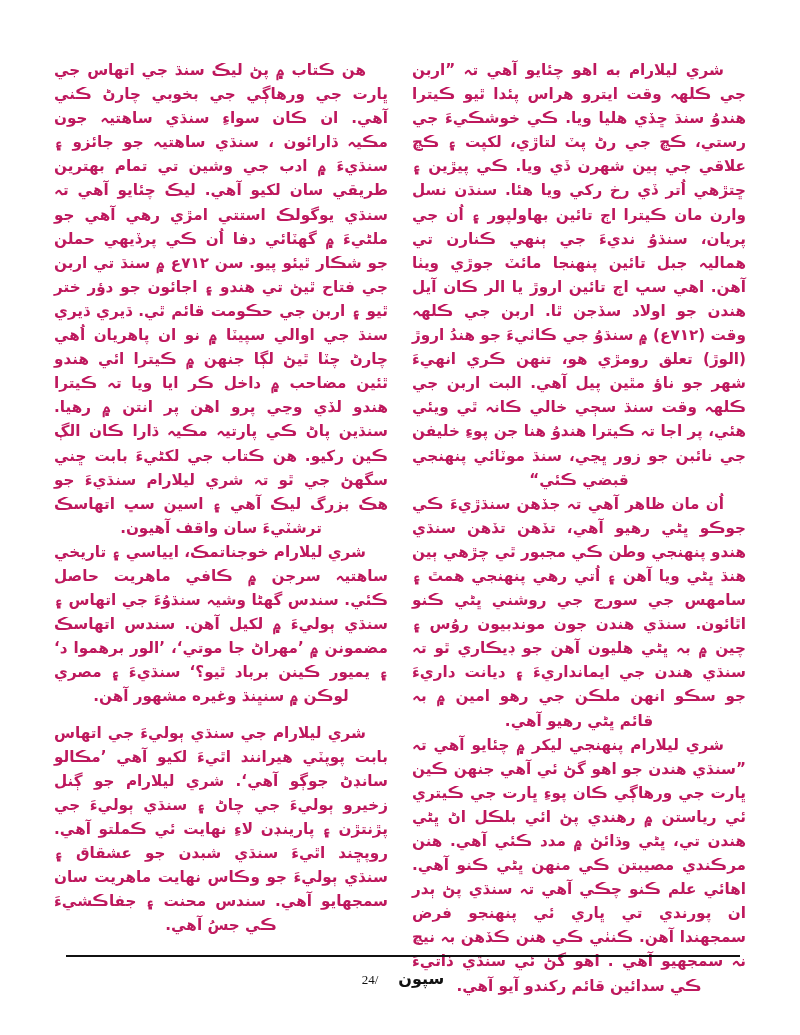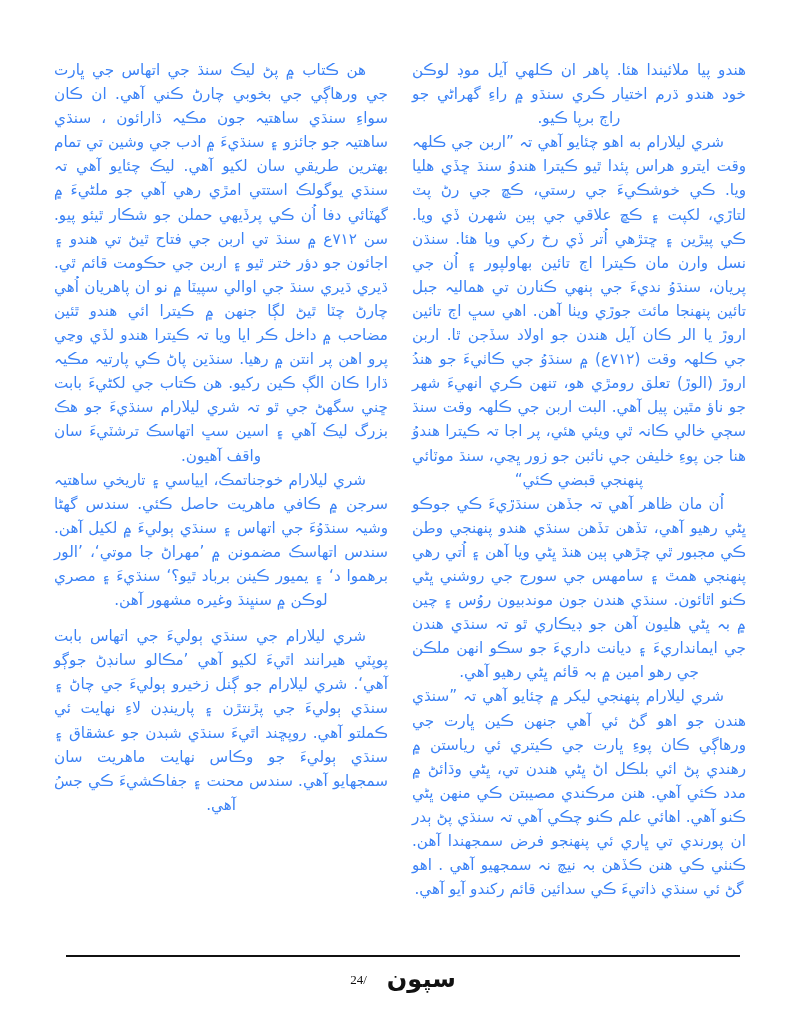--- a/index.html
+++ b/index.html
@@ -33,22 +33,22 @@
     unicode-bidi: embed;
   }
 
   .para {
     margin: 0 0 0 0;
     text-align: justify;
     text-align-last: center;
     direction: rtl;
     font-size: 15.2px;
     line-height: 24.1px;
-    font-weight: 400;
-    color: #3b82f6;
+    font-weight: 700;
+    color: #be185d;
     letter-spacing: -0.1px;
     word-spacing: 0px;
     font-family: "DejaVu Sans", sans-serif;
     text-justify: inter-word;
   }
   .para.indent {
     text-indent: 22px;
   }
   .para.gap-before {
     margin-top: 12px;
@@ -71,21 +71,21 @@
     width: 674px;
     height: 34px;
     display: flex;
     flex-direction: row;
     align-items: center;
     justify-content: center;
     direction: rtl;
     gap: 2px;
   }
   .footer-title {
-    font-size: 24px;
+    font-size: 16px;
     font-weight: 700;
     color: #111111;
     font-family: "DejaVu Sans", sans-serif;
     line-height: 1;
     margin-left: 17px;
   }
   .footer-pageno {
     font-size: 13px;
     font-weight: 400;
     color: #111111;
@@ -96,21 +96,20 @@
   }
 </style>
 </head>
 <body>
 
 <div class="page">
 
   <div class="columns">
 
     <div class="col">
-      <p class="para last-center">هندو پيا ملائيندا هئا. پاهر ان ڪلهي آيل موڊ لوڪن خود هندو ڌرم اختيار ڪري سنڌو ۾ راءِ گهراڻي جو راڄ برپا ڪيو.</p>
       <p class="para indent last-center">شري ليلارام به اهو چئايو آهي تہ ”اربن جي ڪلهہ وقت ايترو هراس پئدا ٿيو ڪيترا هندوُ سنڌ ڇڏي هليا ويا. ڪي خوشڪيءَ جي رستي، ڪڇ جي رڻ پٽ لتاڙي، لکپت ۽ ڪڇ علاقي جي ٻين شهرن ڏي ويا. ڪي پيڙين ۽ ڇتڙهي اُتر ڏي رخ رکي ويا هئا. سنڌن نسل وارن مان ڪيترا اڄ تائين بهاولپور ۽ اُن جي پريان، سنڌوُ نديءَ جي ٻنهي ڪنارن تي هماليہ جبل تائين پنهنجا مائٽ جوڙي ويٺا آهن. اهي سڀ اڄ تائين اروڙ يا الر ڪان آيل هندن جو اولاد سڏجن ٿا. اربن جي ڪلهہ وقت (٧١٢ع) ۾ سنڌوُ جي ڪاٺيءَ جو هندُ اروڙ (الوڙ) تعلق رومڙي هو، تنهن ڪري انهيءَ شهر جو ناؤ مٿين پيل آهي. البت اربن جي ڪلهہ وقت سنڌ سڄي خالي ڪانہ ٿي ويئي هئي، پر اجا تہ ڪيترا هندوُ هنا جن پوءِ خليفن جي نائبن جو زور ڀڃي، سنڌ موٽائي پنهنجي قبضي ڪئي“</p>
       <p class="para indent last-center">اُن مان ظاهر آهي تہ جڏهن سنڌڙيءَ ڪي جوڪو ڀڻي رهيو آهي، تڏهن تڏهن سنڌي هندو پنهنجي وطن ڪي مجبور ٿي چڙهي ٻين هنڌ ڀڻي ويا آهن ۽ اُتي رهي پنهنجي همٿ ۽ سامهس جي سورج جي روشني ڀڻي ڪنو اٿائون. سنڌي هندن جون موندبيون روُس ۽ چين ۾ بہ ڀڻي هليون آهن جو ڊيڪاري ٿو تہ سنڌي هندن جي ايمانداريءَ ۽ ديانت داريءَ جو سڪو انهن ملڪن جي رهو امين ۾ بہ قائم ڀڻي رهيو آهي.</p>
       <p class="para indent last-center">شري ليلارام پنهنجي ليکر ۾ چئايو آهي تہ ”سنڌي هندن جو اهو گڻ ئي آهي جنهن ڪين ڀارت جي ورهاڳي ڪان پوءِ ڀارت جي ڪيتري ئي رياستن ۾ رهندي پڻ ائي بلڪل اڻ ڀڻي هندن تي، ڀڻي وڌائڻ ۾ مدد ڪئي آهي. هنن مرڪندي مصيبتن ڪي منهن ڀڻي ڪنو آهي. اهائي علم ڪنو چڪي آهي تہ سنڌي پڻ ٻدر ان پورندي تي ڀاري ئي پنهنجو فرض سمجهندا آهن. ڪنٺي ڪي هنن ڪڏهن بہ نيچ نہ سمجهيو آهي . اهو گڻ ئي سنڌي ذاتيءَ ڪي سدائين قائم رکندو آيو آهي.</p>
 
     </div>
 
     <div class="col">
       <p class="para indent last-center">هن ڪتاب ۾ پڻ ليڪ سنڌ جي اتهاس جي ڀارت جي ورهاڳي جي بخوبي چارڻ ڪني آهي. ان ڪان سواءِ سنڌي ساهتيہ جون مڪيہ ڌارائون ، سنڌي ساهتيہ جو جائزو ۽ سنڌيءَ ۾ ادب جي وشين تي تمام بهترين طريقي سان لکيو آهي. ليڪ چئايو آهي تہ سنڌي يوگولڪ استتي امڙي رهي آهي جو ملڻيءَ ۾ گهٽائي دفا اُن ڪي پرڏيهي حملن جو شڪار ٿيئو پيو. سن ٧١٢ع ۾ سنڌ تي اربن جي فتاح ٿيڻ تي هندو ۽ اجائون جو دؤر ختر ٿيو ۽ اربن جي حڪومت قائم ٿي. ڌيري ڌيري سنڌ جي اوالي سپيٽا ۾ نو ان پاهريان اُهي چارڻ چٽا ٿيڻ لڳا جنهن ۾ ڪيترا ائي هندو ٿئين مضاحب ۾ داخل ڪر ايا ويا تہ ڪيترا هندو لڏي وڃي پرو اهن پر انتن ۾ رهيا. سنڌين پاڻ ڪي پارتيہ مڪيہ ڌارا ڪان الڳ ڪين رکيو. هن ڪتاب جي لکڻيءَ بابت ڇني سگهڻ جي ٿو تہ شري ليلارام سنڌيءَ جو هڪ بزرگ ليڪ آهي ۽ اسين سڀ اتهاسڪ ترشٽيءَ سان واقف آهيون.</p>
       <p class="para indent last-center">شري ليلارام خوجناتمڪ، ايياسي ۽ تاريخي ساهتيہ سرجن ۾ ڪافي ماهريت حاصل ڪئي. سندس گهڻا وشيہ سنڌوُءَ جي اتهاس ۽ سنڌي ٻوليءَ ۾ لکيل آهن. سندس اتهاسڪ مضمونن ۾ ’مهراڻ جا موتي‘، ’الور برهموا د‘ ۽ يميور ڪينن برباد ٿيو؟‘ سنڌيءَ ۽ مصري لوڪن ۾ سنڀنڌ وغيره مشهور آهن.</p>
       <p class="para indent gap-before last-center">شري ليلارام جي سنڌي ٻوليءَ جي اتهاس بابت پوپٽي هيرانند اٿيءَ لکيو آهي ’مڪالو سانڊڻ جوڳو آهي‘. شري ليلارام جو ڳنل زخيرو ٻوليءَ جي چاڻ ۽ سنڌي ٻوليءَ جي پڙنتڙن ۽ پارينڊن لاءِ نهايت ئي ڪملتو آهي. روپڇند اٿيءَ سنڌي شبدن جو عشقاق ۽ سنڌي ٻوليءَ جو وڪاس نهايت ماهريت سان سمجهايو آهي. سندس محنت ۽ جفاڪشيءَ ڪي جسُ آهي.</p>

